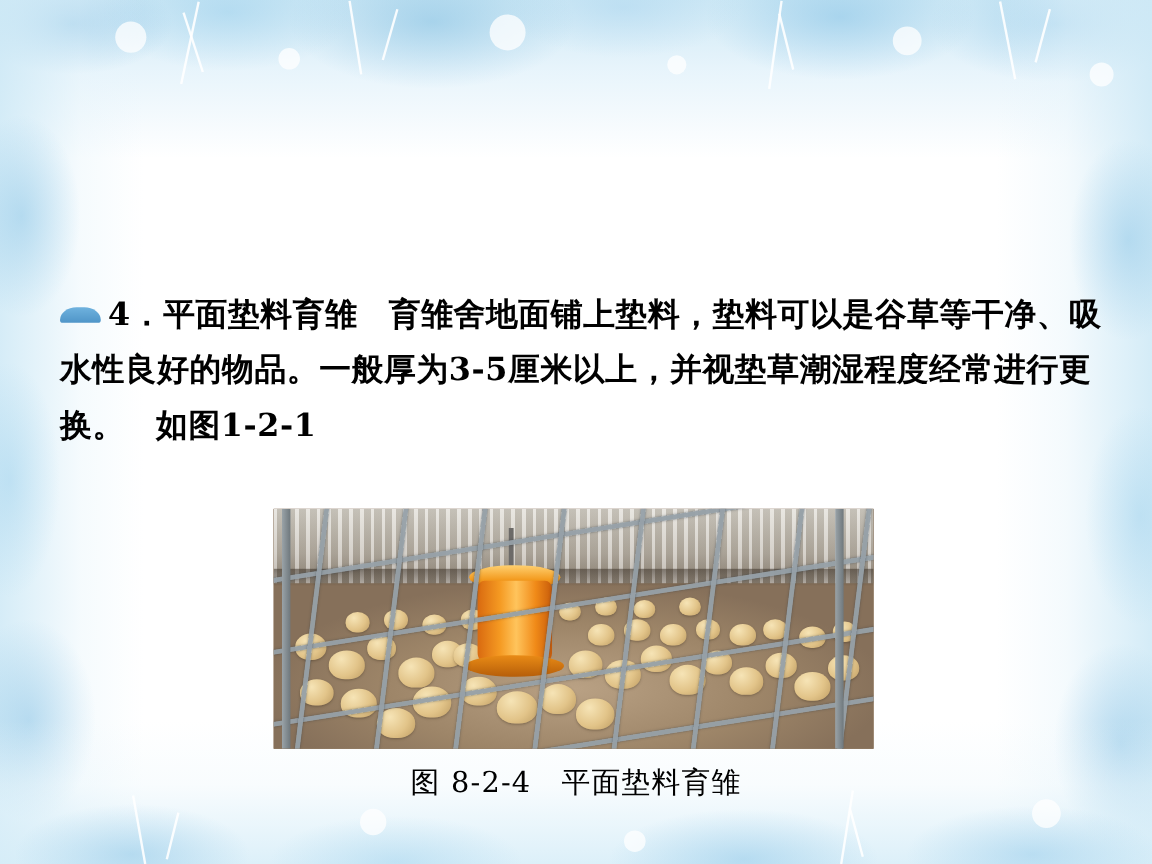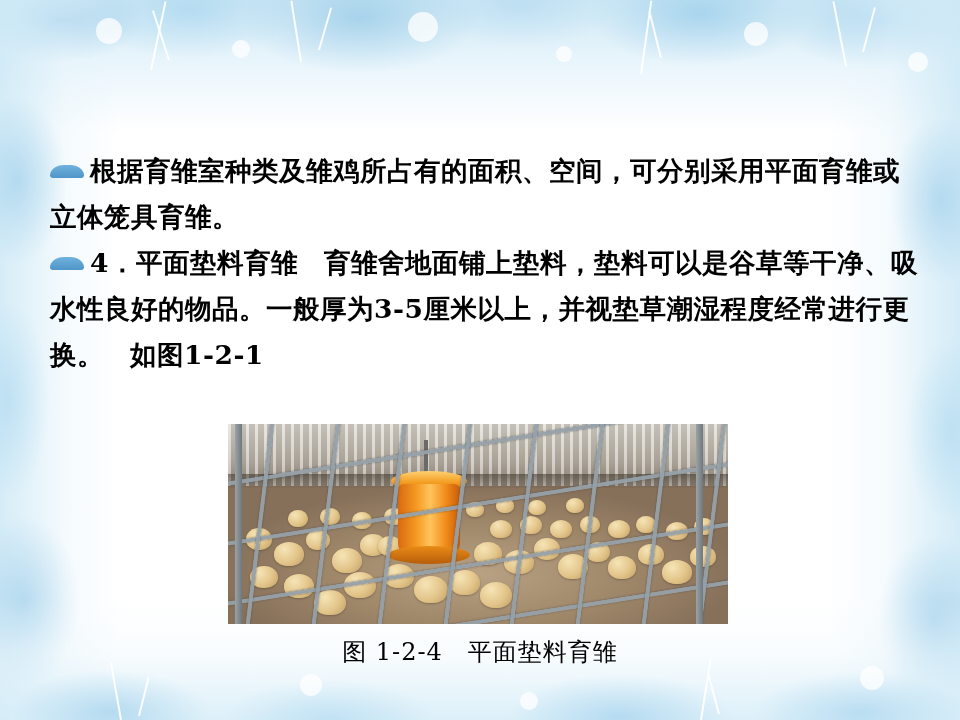--- a/index.html
+++ b/index.html
@@ -255,23 +255,20 @@
     <div class="twig" style="left:700px;bottom:0;top:auto;height:62px;transform:rotate(9deg);"></div>
     <div class="twig" style="left:718px;bottom:6px;top:auto;height:42px;transform:rotate(-15deg);"></div>
     <div class="dot" style="left:300px;bottom:24px;width:22px;height:22px;"></div>
     <div class="dot" style="left:520px;bottom:10px;width:18px;height:18px;"></div>
     <div class="dot" style="left:860px;bottom:30px;width:24px;height:24px;"></div>
   </div>
 
   <div class="content">
 
 
-    <div class="para para-1">
-      <span class="bullet"></span><span>根据育雏室种类及雏鸡所占有的面积、空间，可分别采用平面育雏或立体笼具育雏。</span>
-    </div>
 
     <div class="para para-2">
       <span class="bullet"></span><span>4．平面垫料育雏</span><span class="smallgap"></span><span>育雏舍地面铺上垫料，垫料可以是谷草等干净、吸水性良好的物品。一般厚为3-5厘米以上，并视垫草潮湿程度经常进行更换。</span><span class="smallgap"></span><span>如图1-2-1</span>
     </div>
 
     <div class="photo">
       <div class="floor"></div>
       <div class="wallback"></div>
       <div class="wallslats"></div>
       <div class="darkband"></div>
@@ -334,16 +331,16 @@
         <div class="wire wire-v" style="left:228px; transform:rotate(7deg);"></div>
         <div class="wire wire-v" style="left:294px; transform:rotate(7deg);"></div>
         <div class="wire wire-v" style="left:360px; transform:rotate(7deg);"></div>
         <div class="wire wire-v" style="left:426px; transform:rotate(7deg);"></div>
         <div class="wire wire-v" style="left:482px; transform:rotate(7deg);"></div>
         <div class="post" style="left:7px;"></div>
         <div class="post" style="left:468px;"></div>
       </div>
     </div>
 
-    <div class="caption">图 1-2-4　平面垫料育雏</div>
+    <div class="caption">图 8-2-4　平面垫料育雏</div>
 
   </div>
 </div>
 
 </body></html>

